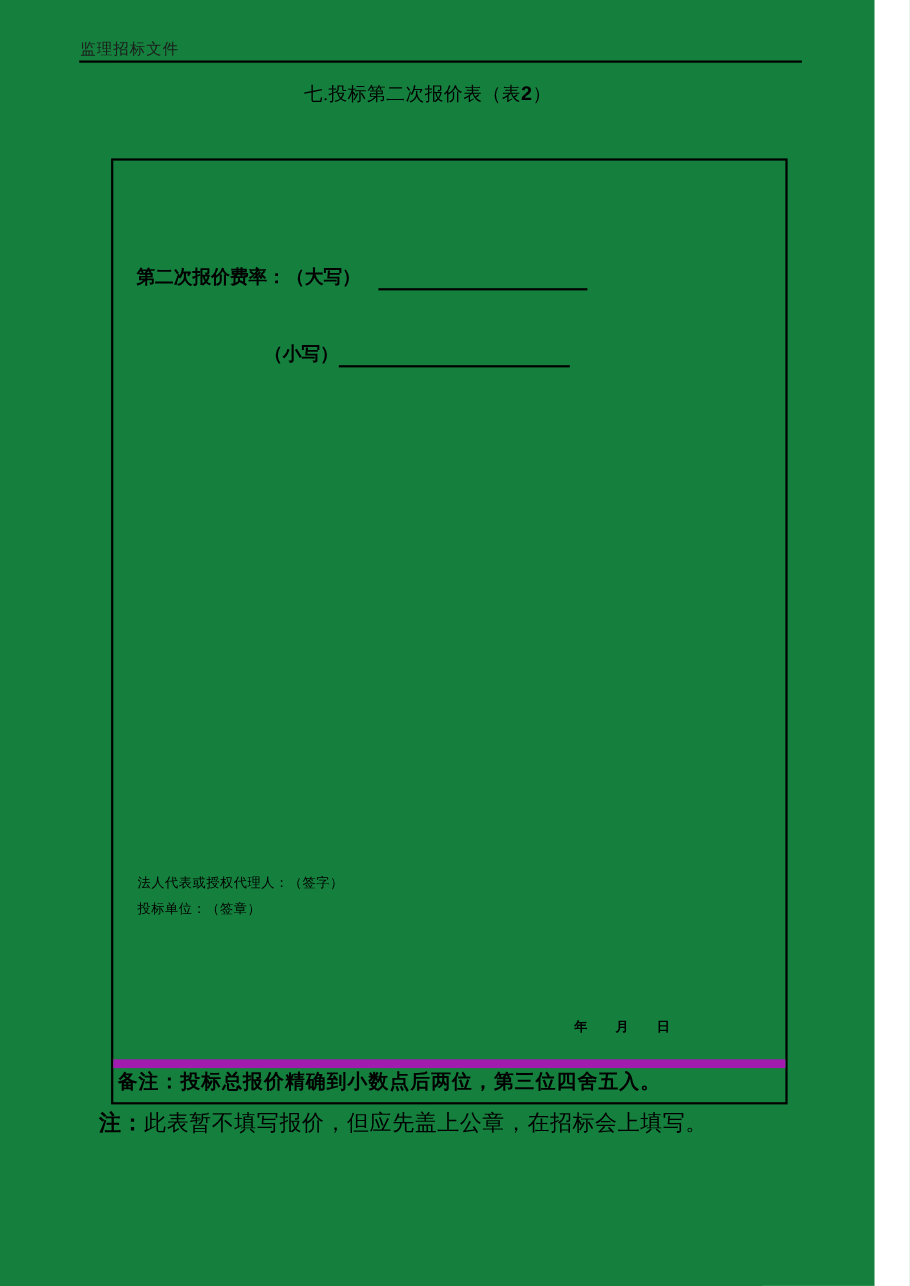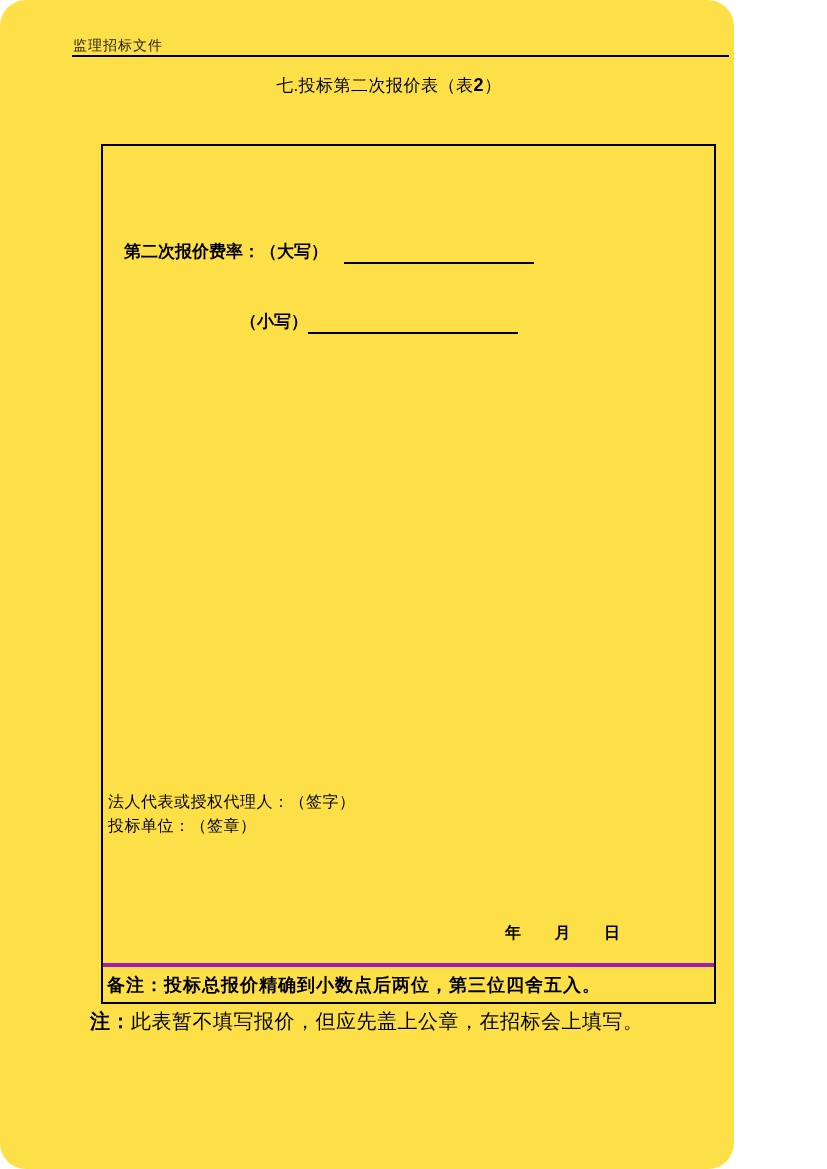--- a/index.html
+++ b/index.html
@@ -1,23 +1,22 @@
 <!DOCTYPE html>
 <html><head>
 <meta charset="utf-8">
 <style>
   html,body{margin:0;padding:0;background:#ffffff;}
   .page{
     position:relative;
-    width:734px;height:1169px;
-    background:#fde047;
+    width:795px;height:1169px;
+    background:#15803d;
     overflow:hidden;
     font-family:"Liberation Serif","DejaVu Serif",serif;
     color:#000000;
-    border-radius:26px;
   }
   .abs{position:absolute;}
 
   
   .header-text{
     left:73px;top:36px;
     font-size:14px;line-height:20px;
     color:#1c1c1c;letter-spacing:1px;
   }
   .header-rule{
@@ -60,33 +59,34 @@
   .rate-line-lower{left:137px;top:164px;}
   .fill-blank{
     display:inline-block;
     height:22px;
     border-bottom:2px solid #000000;
   }
   .blank-upper{width:190px;}
   .blank-lower{width:210px;}
 
   .plain-line{
-    font-size:16px;line-height:22px;
+    font-size:12px;line-height:22px;
     letter-spacing:0.5px;
     white-space:nowrap;
+    margin-left:17px;
   }
   .signer-line{left:5px;top:645px;}
   .bidder-line{left:5px;top:669px;}
   .date-line{left:402px;top:776px;font-weight:bold;}
 
   .remark-row{
     left:0;right:0;top:817px;bottom:0;
-    border-top:4px solid #a21caf;
+    border-top:8px solid #a21caf;
     box-sizing:border-box;
-    display:flex;align-items:center;
+    display:flex;align-items:flex-start;
     padding-left:4px;
   }
   .remark-text{
     font-size:18px;line-height:24px;
     letter-spacing:1px;
     white-space:nowrap;
   }
 
   
   .footnote{

